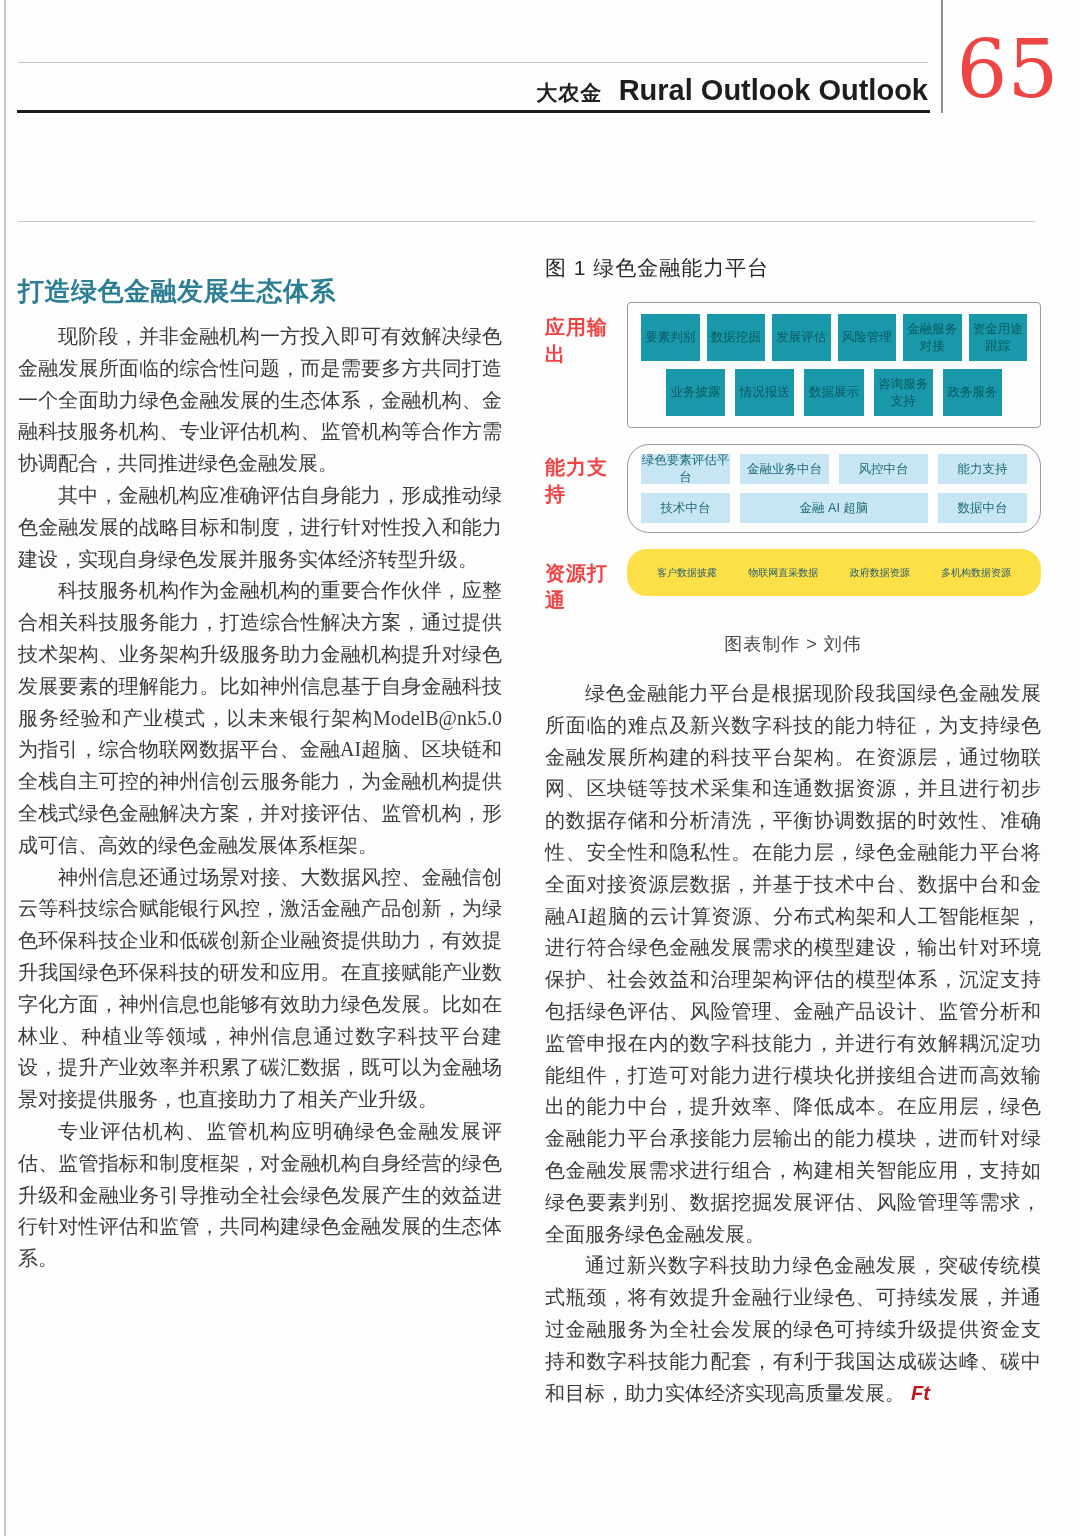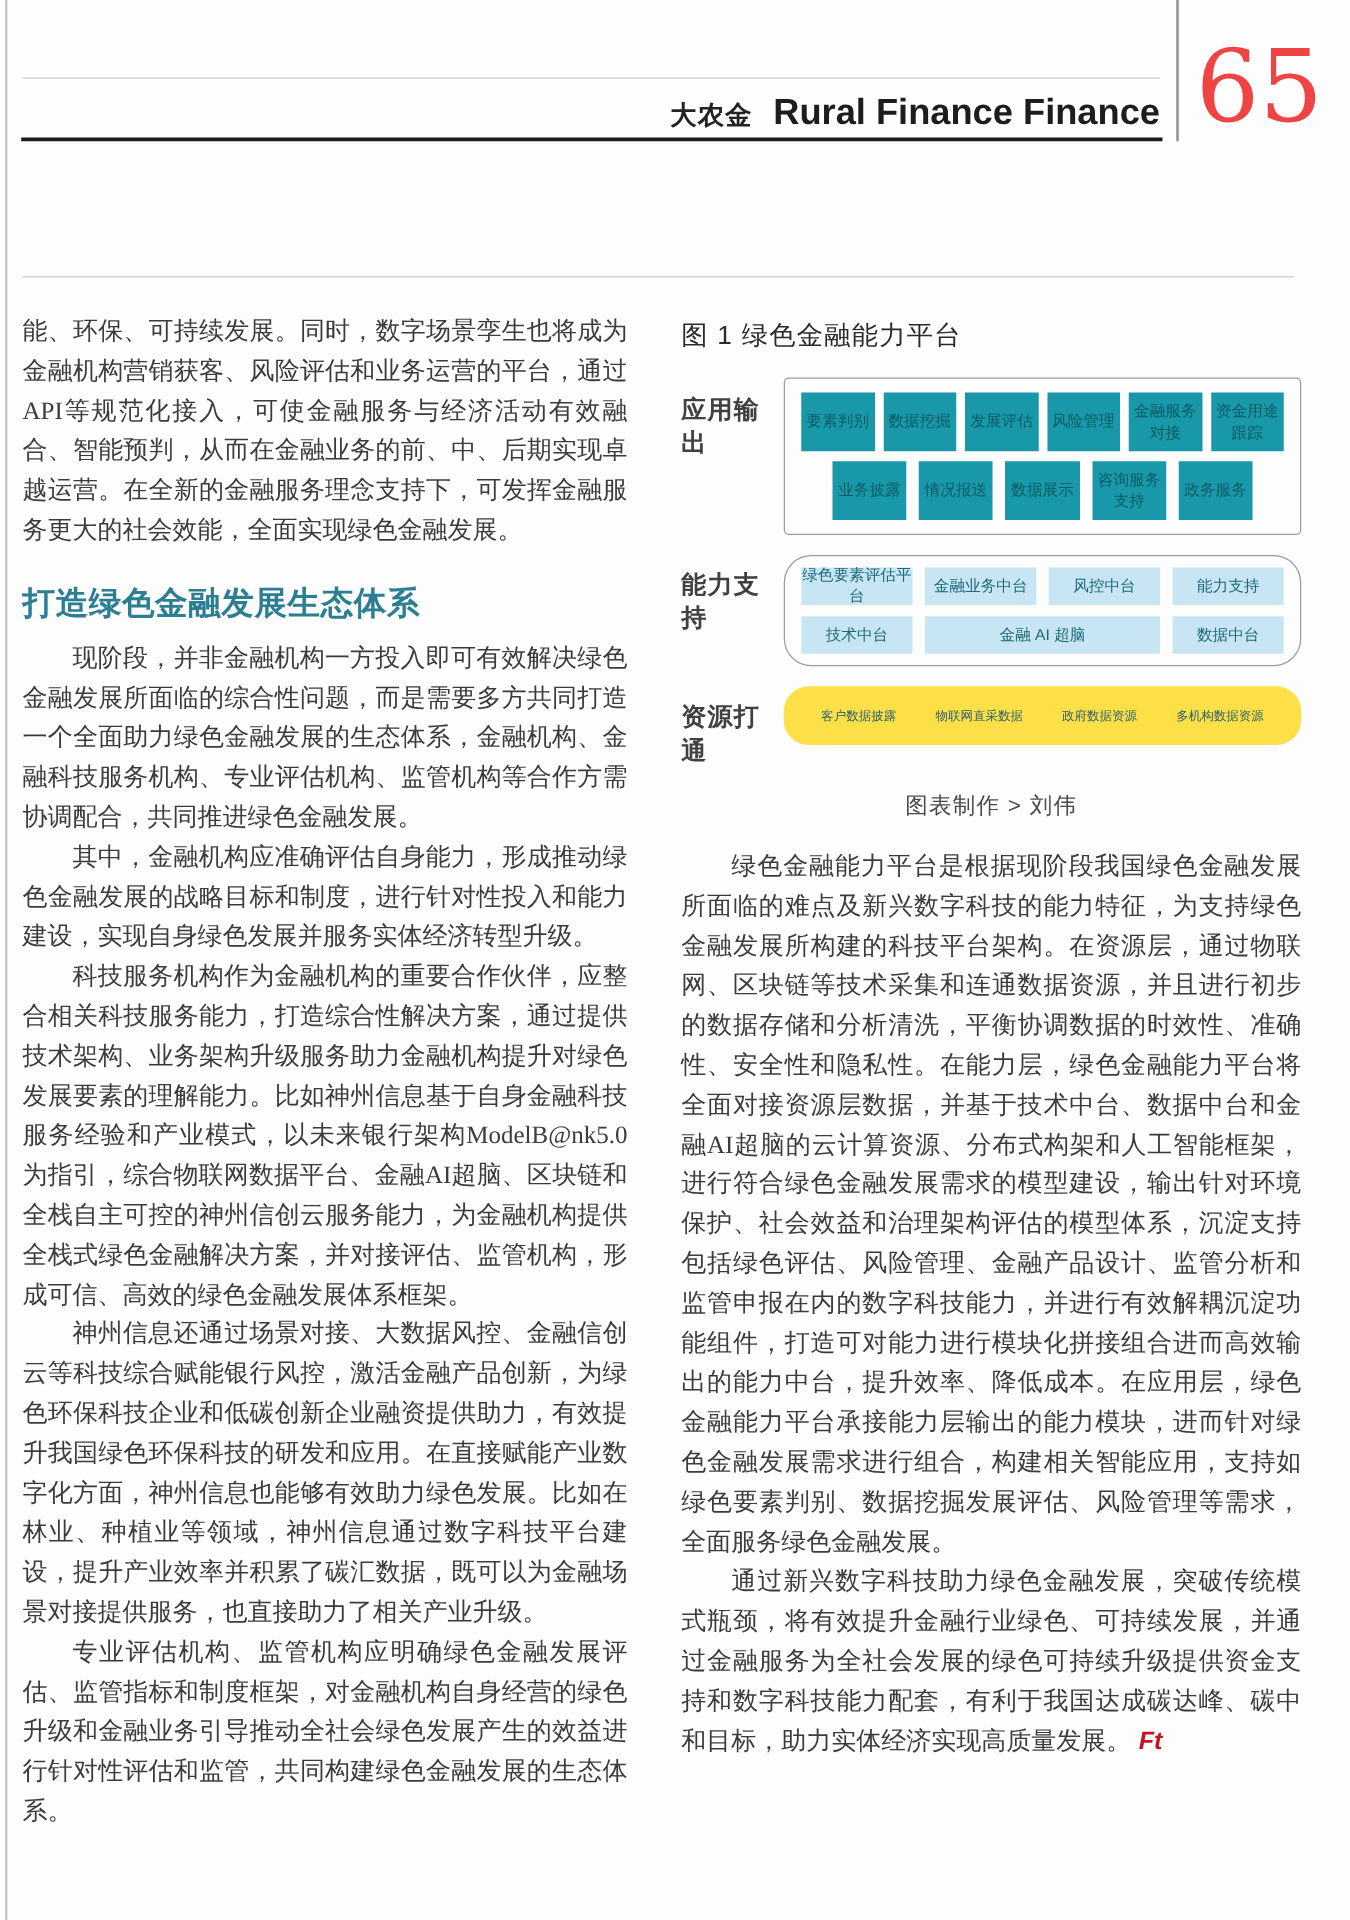--- a/index.html
+++ b/index.html
@@ -54,21 +54,21 @@
     font-size:26px;font-weight:bold;color:#2c7f93;
     letter-spacing:0.5px;
   }
 
   
   .figure{margin-bottom:22px;font-family:"Liberation Sans","DejaVu Sans",sans-serif;}
   .fig-title{font-size:21px;color:#2a2a2a;margin:4px 0 20px 0;letter-spacing:1px;}
   .fig-row{display:flex;align-items:flex-start;margin-bottom:16px;}
   .fig-label{
     width:82px;flex:0 0 82px;
-    font-size:20px;font-weight:bold;color:#404040;
+    font-size:20px;font-weight:bold;color:#ef4444;
     padding-top:12px;letter-spacing:1px;
   }
   .fig-row.cap .fig-label{padding-top:10px;}
   .fig-row.res .fig-label{padding-top:11px;}
   .fig-panel{
     flex:1;
     border:1.5px solid #979ea2;
     border-radius:4px;
     padding:11px 13px;
     background:#fdfdfd;
@@ -119,32 +119,31 @@
 </head>
 <body>
 
 <div class="page">
   <div class="left-edge-line"></div>
 
   <div class="hdr">
     <div class="rule-top"></div>
     <div class="brand-row">
       <span class="brand-cn">大农金</span>
-      <span class="brand-en">Rural Finance Finance</span>
+      <span class="brand-en">Rural Outlook Outlook</span>
     </div>
     <div class="rule-black"></div>
     <div class="vert-divider"></div>
     <div class="page-number">65</div>
     <div class="rule-bottom"></div>
   </div>
 
   <div class="columns">
 
     <section class="col-left">
-      <p class="body no-indent">能、环保、可持续发展。同时，数字场景孪生也将成为金融机构营销获客、风险评估和业务运营的平台，通过API等规范化接入，可使金融服务与经济活动有效融合、智能预判，从而在金融业务的前、中、后期实现卓越运营。在全新的金融服务理念支持下，可发挥金融服务更大的社会效能，全面实现绿色金融发展。</p>
       <h2 class="section-heading">打造绿色金融发展生态体系</h2>
       <p class="body">现阶段，并非金融机构一方投入即可有效解决绿色金融发展所面临的综合性问题，而是需要多方共同打造一个全面助力绿色金融发展的生态体系，金融机构、金融科技服务机构、专业评估机构、监管机构等合作方需协调配合，共同推进绿色金融发展。</p>
       <p class="body">其中，金融机构应准确评估自身能力，形成推动绿色金融发展的战略目标和制度，进行针对性投入和能力建设，实现自身绿色发展并服务实体经济转型升级。</p>
       <p class="body">科技服务机构作为金融机构的重要合作伙伴，应整合相关科技服务能力，打造综合性解决方案，通过提供技术架构、业务架构升级服务助力金融机构提升对绿色发展要素的理解能力。比如神州信息基于自身金融科技服务经验和产业模式，以未来银行架构ModelB@nk5.0为指引，综合物联网数据平台、金融AI超脑、区块链和全栈自主可控的神州信创云服务能力，为金融机构提供全栈式绿色金融解决方案，并对接评估、监管机构，形成可信、高效的绿色金融发展体系框架。</p>
       <p class="body">神州信息还通过场景对接、大数据风控、金融信创云等科技综合赋能银行风控，激活金融产品创新，为绿色环保科技企业和低碳创新企业融资提供助力，有效提升我国绿色环保科技的研发和应用。在直接赋能产业数字化方面，神州信息也能够有效助力绿色发展。比如在林业、种植业等领域，神州信息通过数字科技平台建设，提升产业效率并积累了碳汇数据，既可以为金融场景对接提供服务，也直接助力了相关产业升级。</p>
       <p class="body">专业评估机构、监管机构应明确绿色金融发展评估、监管指标和制度框架，对金融机构自身经营的绿色升级和金融业务引导推动全社会绿色发展产生的效益进行针对性评估和监管，共同构建绿色金融发展的生态体系。</p>
     </section>
 
     <section class="col-right">
 

